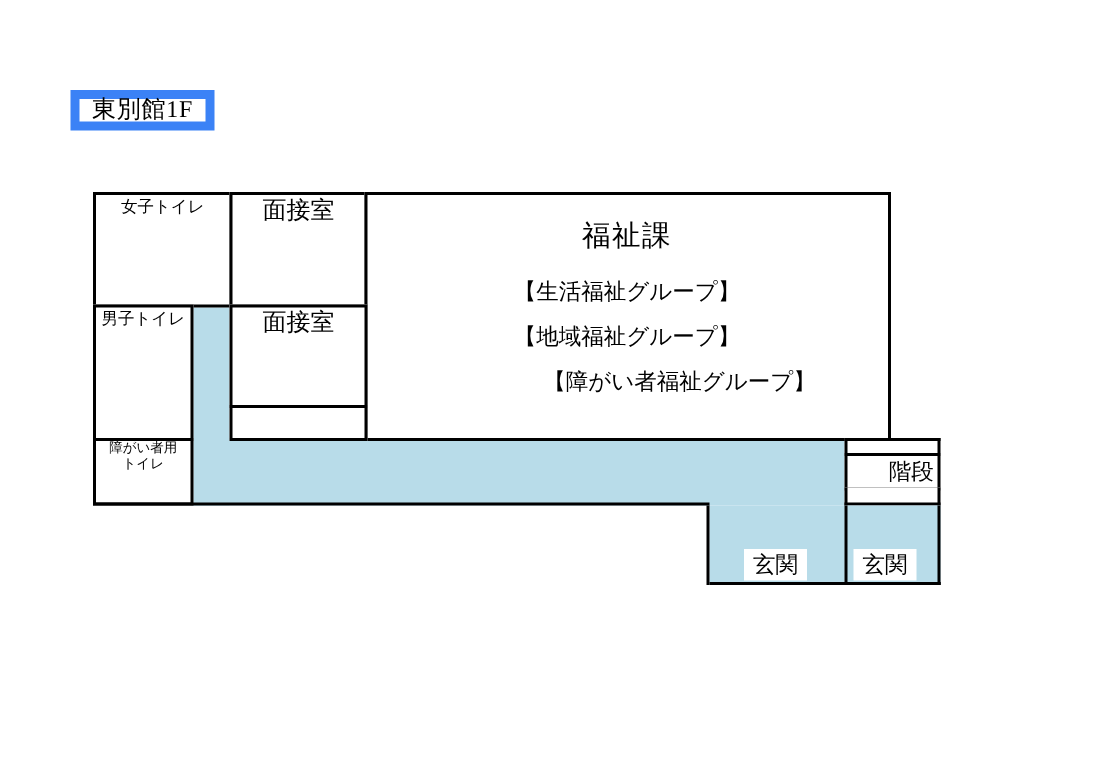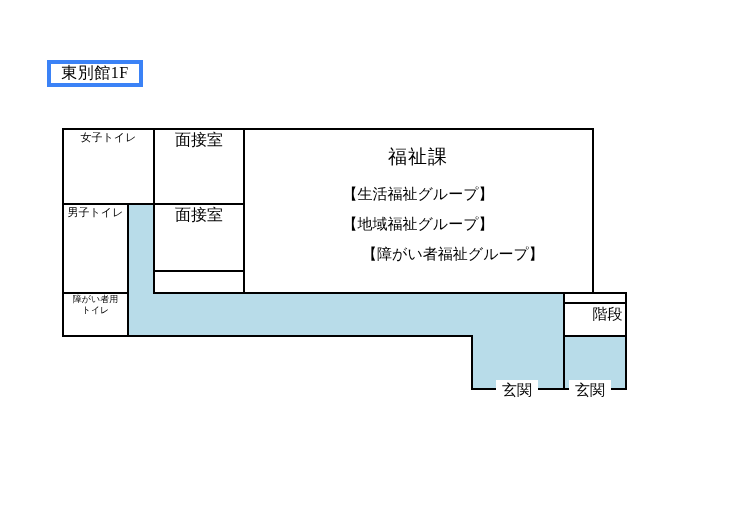--- a/index.html
+++ b/index.html
@@ -4,57 +4,57 @@
 <style>
   html,body{margin:0;padding:0;}
   body{
     width:740px;height:522px;background:#ffffff;position:relative;overflow:hidden;
     font-family:"Liberation Serif","DejaVu Serif",serif;color:#000;
   }
   .abs{position:absolute;box-sizing:border-box;}
   
   .title-box{
     left:47px;top:60px;width:96px;height:27px;
-    border:4px solid #3b82f6;background:#fff;
+    border:6px solid #3b82f6;background:#fff;
     display:flex;align-items:center;justify-content:center;
     font-size:16px;letter-spacing:0.5px;
   }
   
   .corridor{background:#b8dce9;}
   .corridor-vertical{left:127px;top:203px;width:26px;height:134px;}
   .corridor-horizontal{left:127px;top:292px;width:436px;height:45px;}
   .corridor-lower{left:473px;top:337px;width:90px;height:53px;}
   
   .room{background:#fff;border:2px solid #000;display:flex;align-items:flex-start;justify-content:center;text-align:center;}
   .room-women{left:62px;top:128px;width:93px;height:77px;font-size:11px;}
   .room-interview1{left:153px;top:128px;width:92px;height:77px;font-size:16px;}
   .room-welfare{left:243px;top:128px;width:351px;height:166px;display:block;}
   .room-men{left:62px;top:203px;width:67px;height:91px;font-size:11px;font-family:Liberation Mono, monospace;}
   .room-interview2{left:153px;top:203px;width:92px;height:69px;font-size:16px;}
   .room-strip{left:153px;top:270px;width:92px;height:24px;}
-  .room-accessible{left:62px;top:292px;width:67px;height:45px;font-size:9px;line-height:11px;}
+  .room-accessible{left:62px;top:292px;width:67px;height:45px;font-size:9px;line-height:11px;font-family:Liberation Mono, monospace;}
   
   .welfare-title{position:absolute;left:0;top:14px;width:346px;text-align:center;font-size:19px;letter-spacing:1px;}
   .welfare-group{position:absolute;left:0;width:346px;text-align:center;font-size:15px;}
   .wg-0{top:55px;} .wg-1{top:85px;} .wg-2{top:115px;margin-left:35px;}
   
   .rs-top{left:563px;top:292px;width:64px;height:12px;background:#fff;border:2px solid #000;border-bottom:none;}
   .rs-stairs{left:563px;top:302px;width:64px;height:25px;background:#fff;border:2px solid #000;
     display:flex;align-items:center;justify-content:center;font-size:15px;padding-left:25px;}
   .rs-bottomstrip{left:563px;top:325px;width:64px;height:12px;background:#fff;border:2px solid #000;border-top:none;}
   .rs-blue{left:563px;top:337px;width:64px;height:53px;background:#b8dce9;
     border-left:2px solid #000;border-right:2px solid #000;border-bottom:2px solid #000;}
   
   .line{background:#000;}
   .line-bottom-left{left:62px;top:335px;width:411px;height:2px;}
   .line-step{left:471px;top:337px;width:2px;height:53px;}
   .line-bottom-right{left:473px;top:388px;width:154px;height:2px;}
   
   .entrance{
-    top:380px;width:42px;height:21px;background:#fff;z-index:5;
+    top:366px;width:42px;height:21px;background:#fff;z-index:5;
     display:flex;align-items:center;justify-content:center;font-size:15px;
   }
   .entrance-left{left:496px;}
   .entrance-right{left:569px;}
 </style>
 </head>
 <body>
 
 <div class="abs title-box">
   <span>東別館1F</span>

